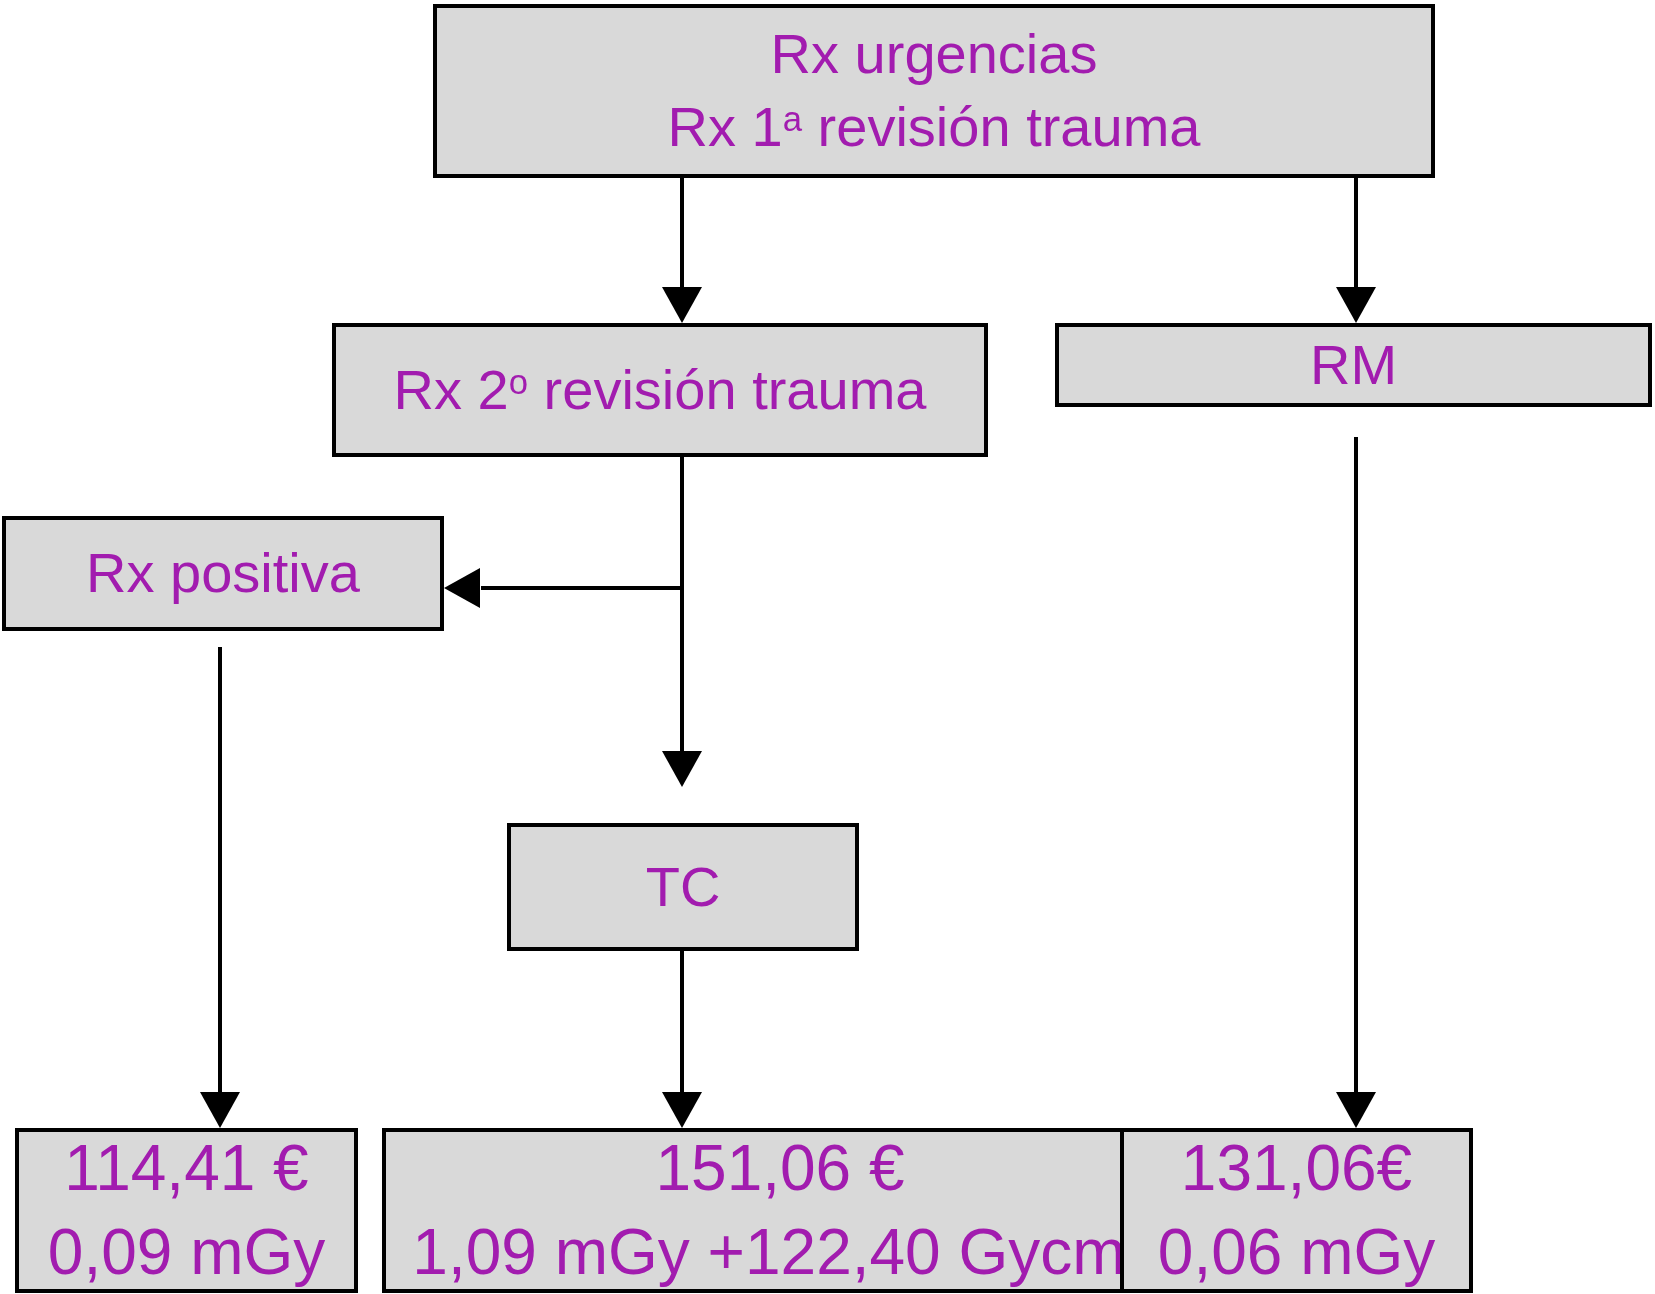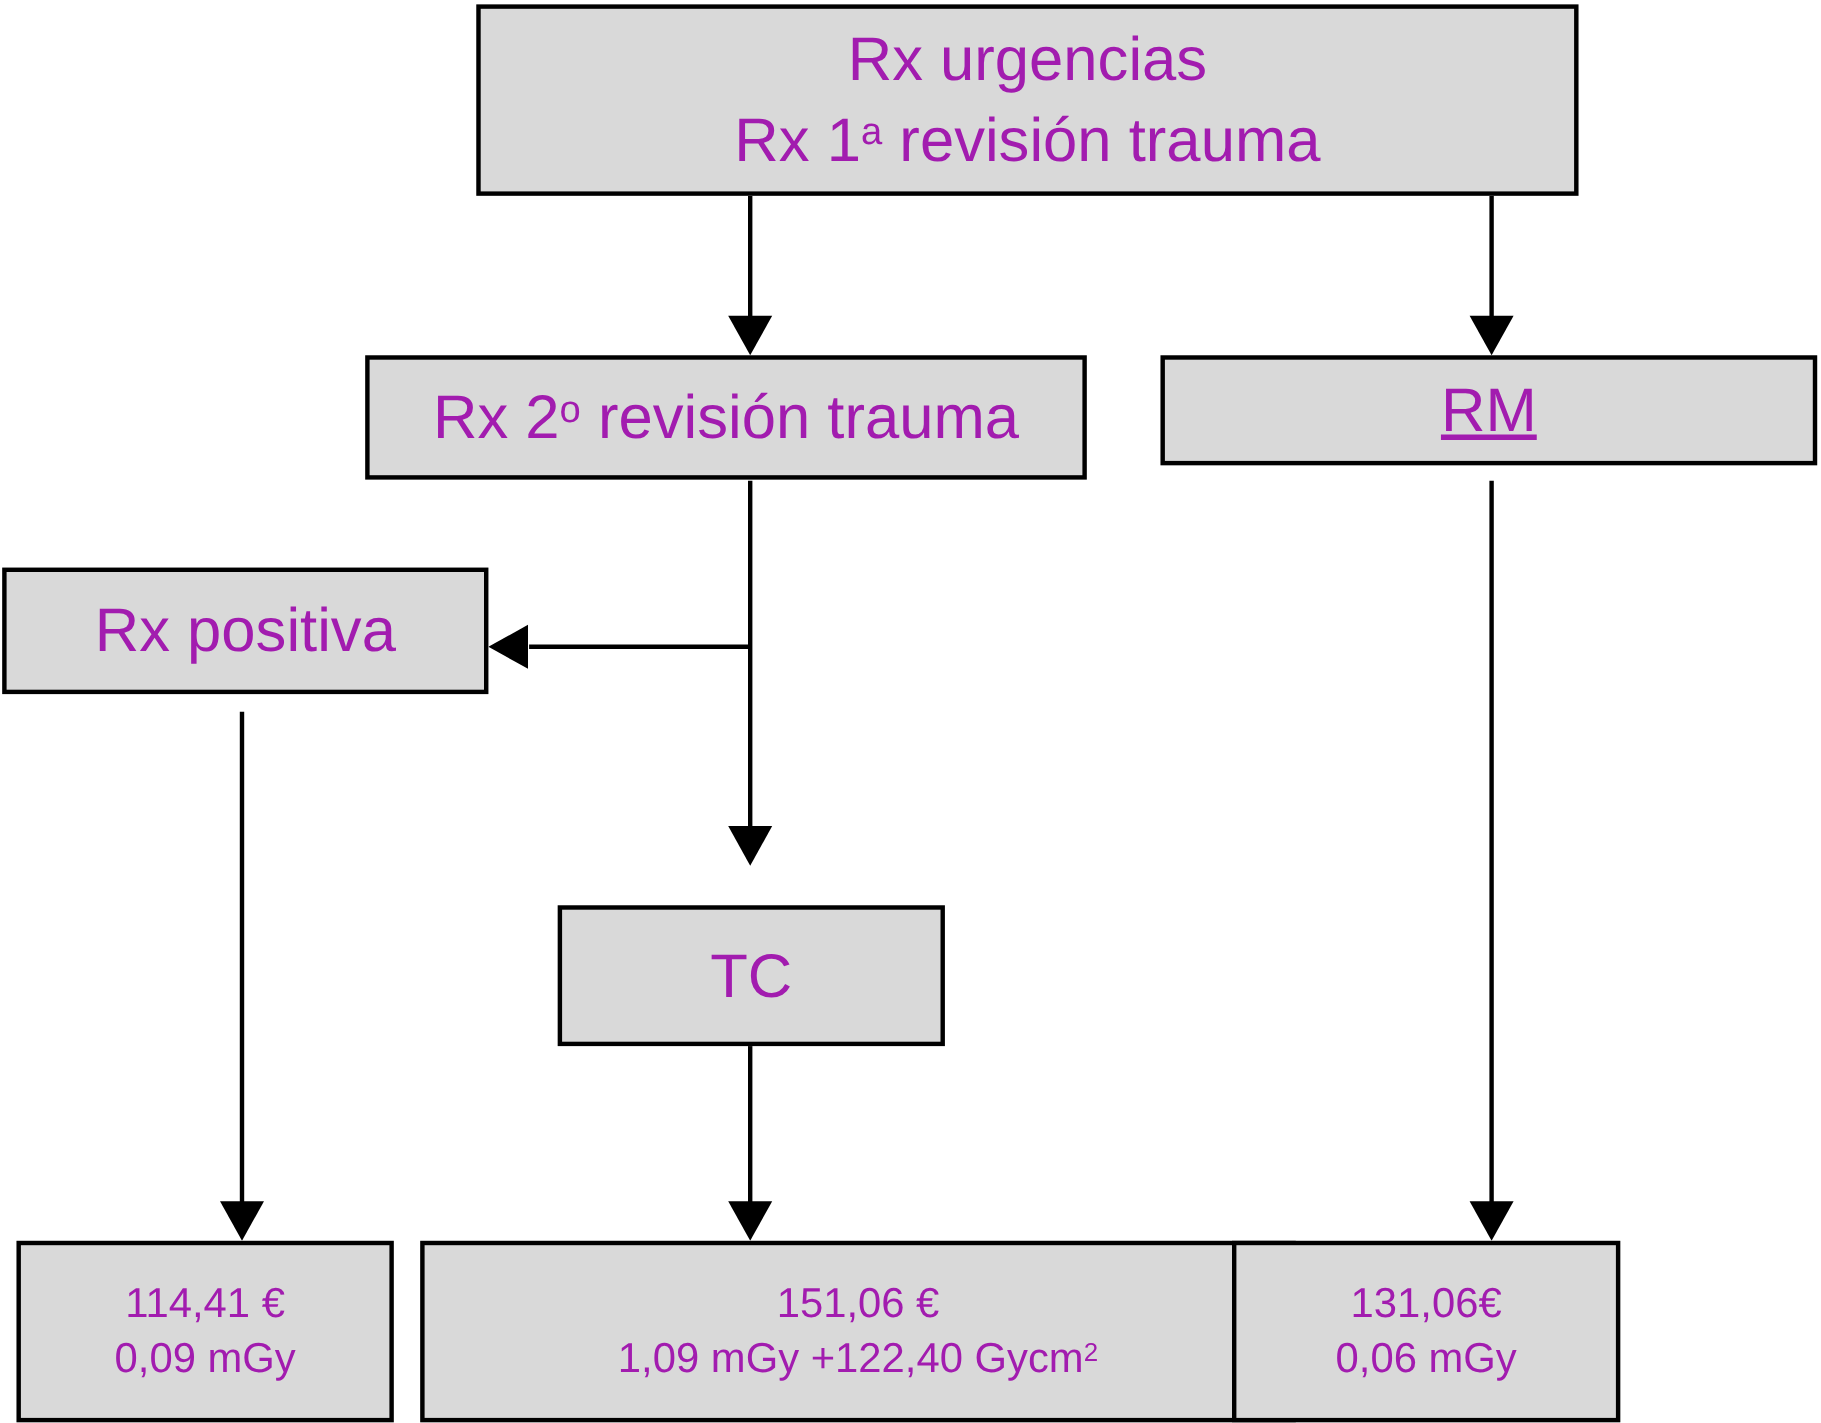--- a/index.html
+++ b/index.html
@@ -30,21 +30,21 @@
     display:flex;
     flex-direction:column;
     align-items:center;
     justify-content:center;
     text-align:center;
     z-index:1;
     line-height:1.3;
   }
   .lbl{display:block;white-space:nowrap;}
   .fs-node{font-size:56px;}
-  .fs-cost{font-size:38px;}
+  .fs-cost{font-size:64px;}
   .sup{
     font-size:0.62em;
     position:relative;
     top:-0.42em;
   }
 </style>
 </head>
 <body>
 
 <div class="canvas">
@@ -71,25 +71,25 @@
 
     <line x1="1356" y1="437" x2="1356" y2="1095" stroke="#000" stroke-width="4"></line>
     <polygon points="1336,1092 1376,1092 1356,1128" fill="#000"></polygon>
   </svg>
 
   <div class="box fs-node" style="left:433px;top:4px;width:1002px;height:174px;">
     <span class="lbl">Rx urgencias</span>
     <span class="lbl"><span>Rx 1</span><span class="sup">a</span><span> revisión trauma</span></span>
   </div>
 
-  <div class="box fs-node" style="left:332px;top:323px;width:656px;height:113px;">
+  <div class="box fs-node" style="left:332px;top:323px;width:656px;height:134px;">
     <span class="lbl"><span>Rx 2</span><span class="sup">o</span><span> revisión trauma</span></span>
   </div>
 
-  <div class="box fs-node" style="left:1055px;top:323px;width:597px;height:100px;text-decoration:underline;">
+  <div class="box fs-node" style="left:1055px;top:323px;width:597px;height:84px;">
     <span class="lbl">RM</span>
   </div>
 
   <div class="box fs-node" style="left:2px;top:516px;width:442px;height:115px;">
     <span class="lbl">Rx positiva</span>
   </div>
 
   <div class="box fs-node" style="left:507px;top:823px;width:352px;height:128px;">
     <span class="lbl">TC</span>
   </div>

